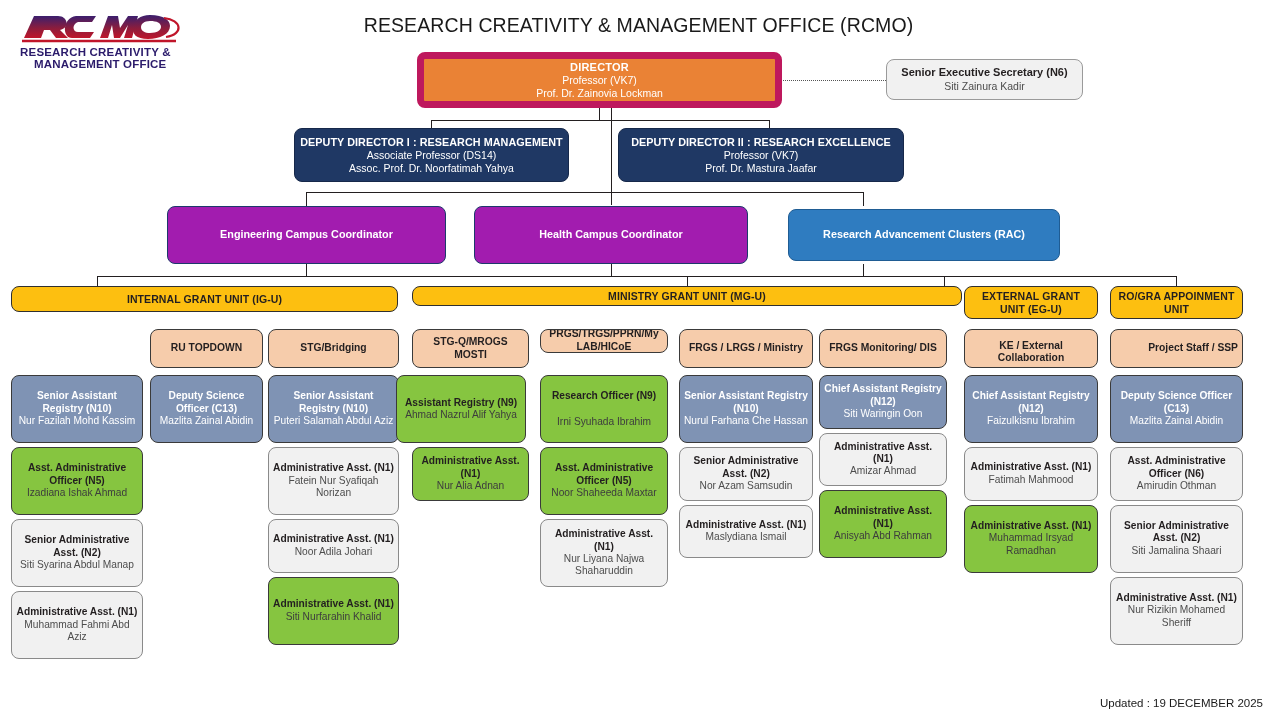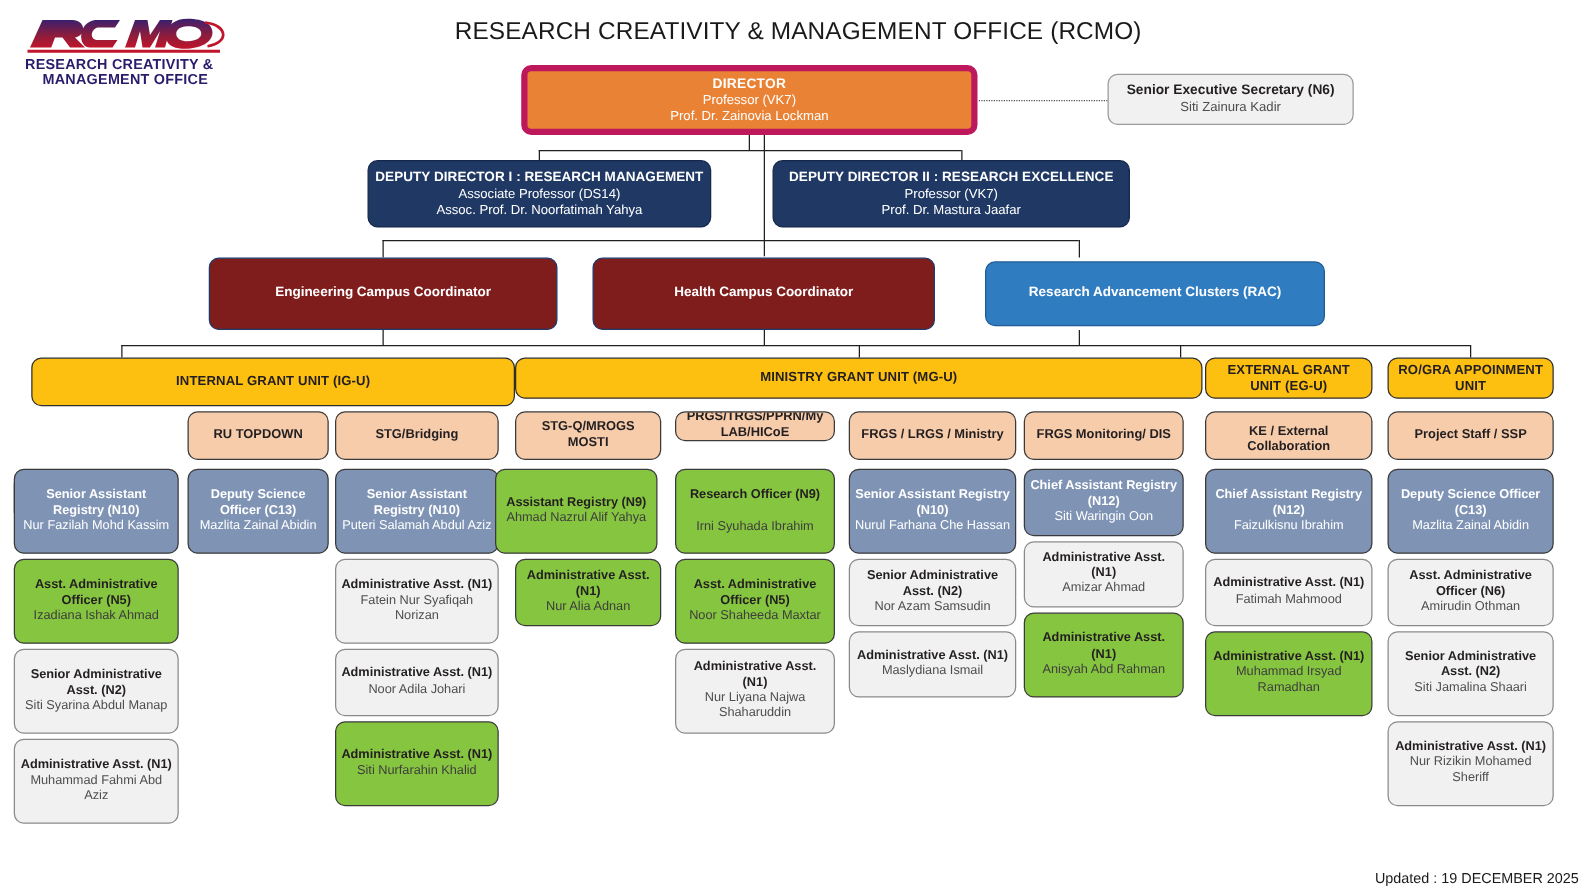--- a/index.html
+++ b/index.html
@@ -45,36 +45,36 @@
     text-align:center;border-radius:8px;
     border:1px solid #3a3a3a;
     padding:2px 4px;line-height:1.22;
     overflow:hidden;
   }
   .node .t1{font-weight:bold;}
   .node .t2{font-weight:normal;}
   .node .t3{font-weight:normal;}
 
   
-  .n-director{background:#ea8235;border:5px solid #be185d;color:#ffffff;}
+  .n-director{background:#ea8235;border:7px solid #be185d;color:#ffffff;}
   .n-director .t1{font-size:11px;letter-spacing:.2px;}
   .n-director .t2,.n-director .t3{font-size:10.5px;}
 
   
   .n-sec{background:#f1f1f1;border:1px solid #9a9a9a;color:#231f20;}
   .n-sec .t1{font-size:11px;}
   .n-sec .t2{font-size:10.5px;color:#4d4d4d;}
 
   
   .n-deputy{background:#1f3864;border:1px solid #16284a;color:#ffffff;}
   .n-deputy .t1{font-size:10.8px;letter-spacing:.05px;}
   .n-deputy .t2,.n-deputy .t3{font-size:10.5px;}
 
   
-  .n-coord{background:#7f1d1d;border:1px solid #1d3a6b;color:#ffffff;}
+  .n-coord{background:#a21caf;border:1px solid #1d3a6b;color:#ffffff;}
   .n-coord .t1{font-size:10.8px;}
   .n-coord-alt{background:#2f7cc0;border:1px solid #1f5c93;color:#ffffff;}
   .n-coord-alt .t1{font-size:10.8px;}
 
   
   .n-unit{background:#fdbf10;border:1px solid #2f2f2f;color:#231f20;}
   .n-unit .t1{font-size:10.5px;letter-spacing:.1px;}
 
   
   .n-cat{background:#f6ccab;border:1px solid #3a3a3a;color:#231f20;}
@@ -176,24 +176,24 @@
   <div class="node n-coord" style="left:167px;top:206px;width:279px;height:58px;">
     <div class="t1">Engineering Campus Coordinator</div>
   </div>
   <div class="node n-coord" style="left:474px;top:206px;width:274px;height:58px;">
     <div class="t1">Health Campus Coordinator</div>
   </div>
   <div class="node n-coord-alt" style="left:788px;top:209px;width:272px;height:52px;">
     <div class="t1">Research Advancement Clusters (RAC)</div>
   </div>
 
-  <div class="node n-unit" style="left:11px;top:286px;width:387px;height:39px;margin-left:14px;">
+  <div class="node n-unit" style="left:11px;top:286px;width:387px;height:26px;">
     <div class="t1">INTERNAL GRANT UNIT (IG-U)</div>
   </div>
-  <div class="node n-unit" style="left:412px;top:286px;width:550px;height:33px;">
+  <div class="node n-unit" style="left:412px;top:286px;width:550px;height:20px;">
     <div class="t1">MINISTRY GRANT UNIT (MG-U)</div>
   </div>
   <div class="node n-unit" style="left:964px;top:286px;width:134px;height:33px;">
     <div class="t1">EXTERNAL GRANT UNIT (EG-U)</div>
   </div>
   <div class="node n-unit" style="left:1110px;top:286px;width:133px;height:33px;">
     <div class="t1">RO/GRA APPOINMENT UNIT</div>
   </div>
 
   <div id="columns-area">
@@ -306,21 +306,21 @@
         <div class="t2">Faizulkisnu Ibrahim</div>
       </div>
       <div class="node s-white" style="left: 964px; top: 447px; width: 134px; height: 53.5px;">
         <div class="t1">Administrative Asst. (N1)</div>
         <div class="t2">Fatimah Mahmood</div>
       </div>
       <div class="node s-green" style="left: 964px; top: 504.5px; width: 134px; height: 68px;">
         <div class="t1">Administrative Asst. (N1)</div>
         <div class="t2">Muhammad Irsyad Ramadhan</div>
       </div>
-      <div class="node n-cat" style="left: 1110px; top: 329px; width: 133px; height: 39px;">
+      <div class="node n-cat" style="left: 1110px; top: 329px; width: 133px; height: 39px; align-items: flex-end;">
         <div class="t1">Project Staff / SSP</div>
       </div>
       <div class="node s-blue" style="left: 1110px; top: 375px; width: 133px; height: 68px;">
         <div class="t1">Deputy Science Officer (C13)</div>
         <div class="t2">Mazlita Zainal Abidin</div>
       </div>
       <div class="node s-white" style="left: 1110px; top: 447px; width: 133px; height: 53.5px;">
         <div class="t1">Asst. Administrative Officer (N6)</div>
         <div class="t2">Amirudin Othman</div>
       </div>

